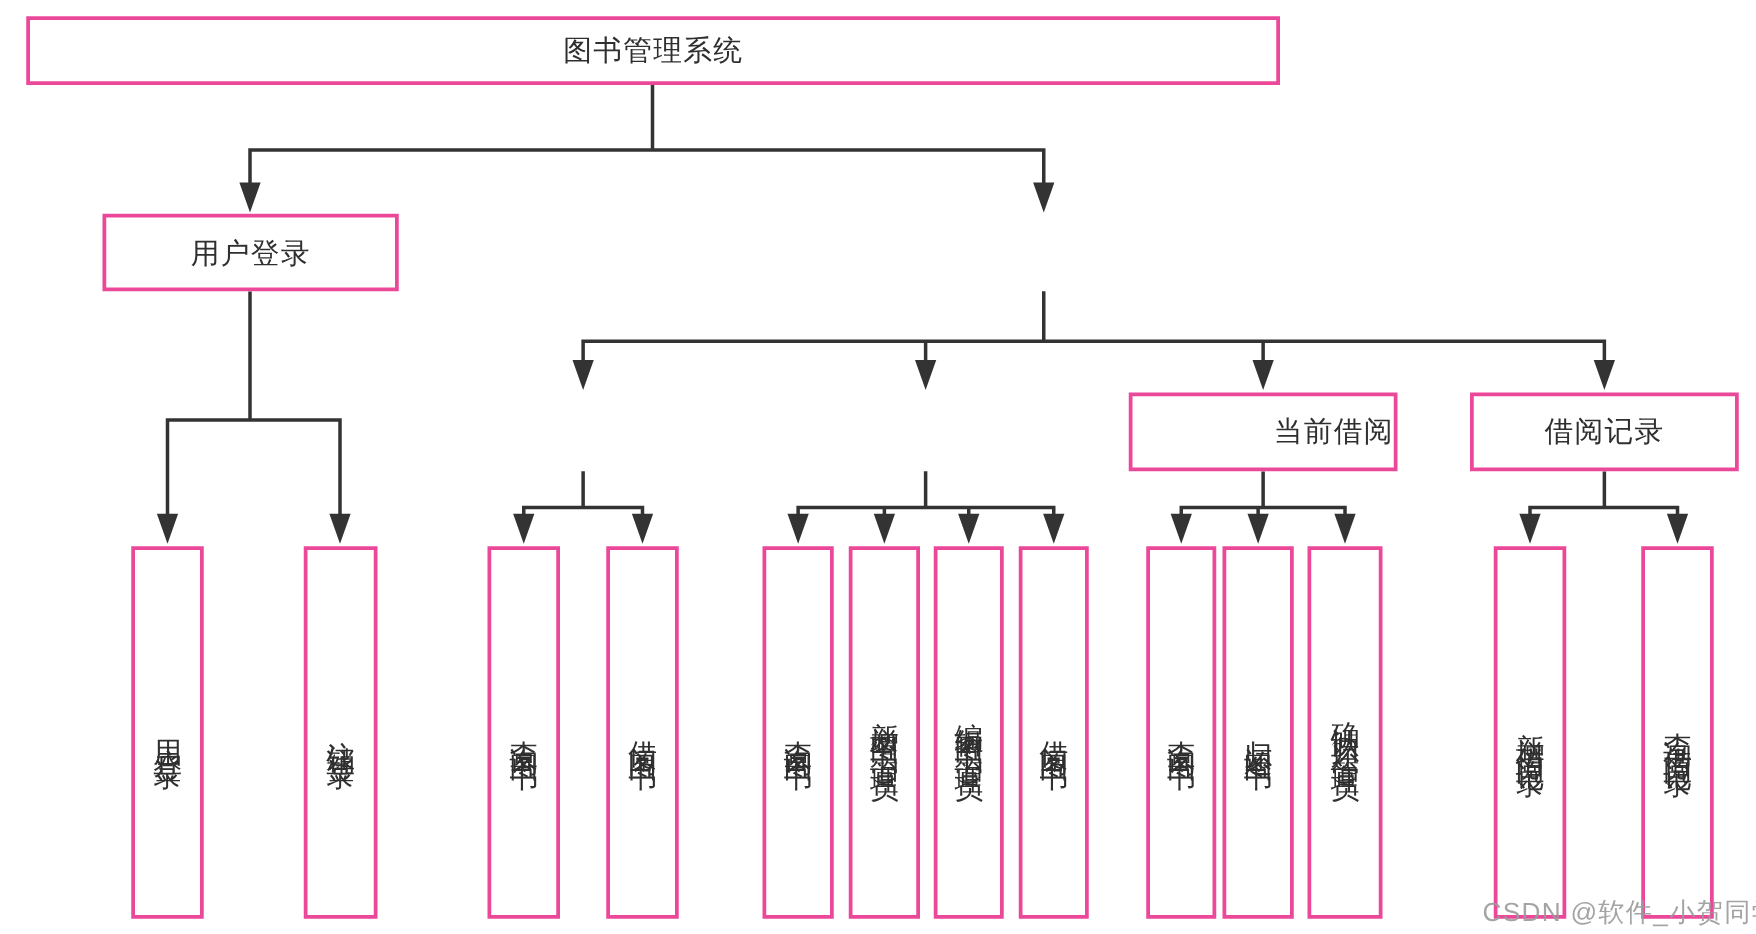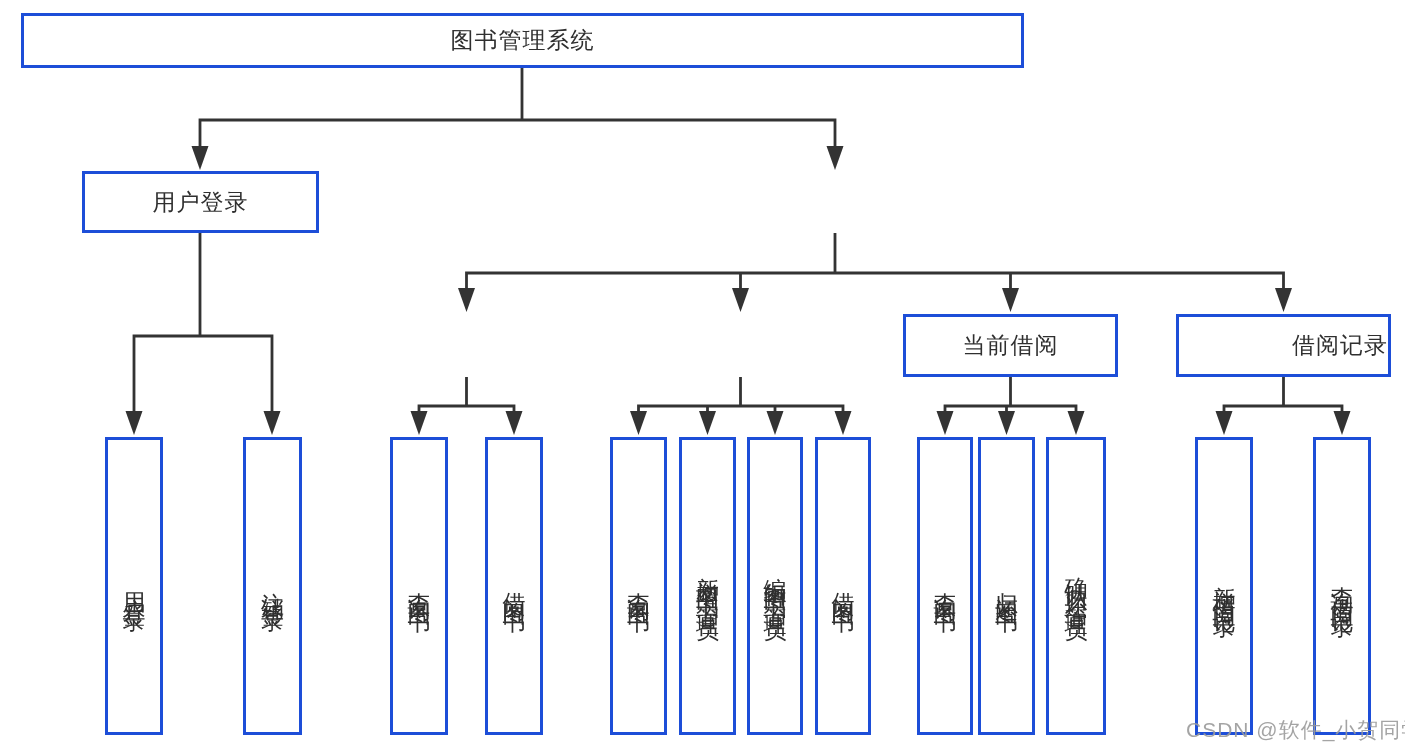--- a/index.html
+++ b/index.html
@@ -18,38 +18,38 @@
   }
   #connectors {
     position: absolute;
     left: 0; top: 0;
     width: 1405px;
     height: 747px;
   }
   .node {
     position: absolute;
     box-sizing: border-box;
-    border: 3px solid #1d4ed8;
+    border: 3px solid #ec4899;
     background: #ffffff;
     display: flex;
     align-items: center;
     justify-content: center;
     font-size: 23px;
     letter-spacing: 1px;
     color: #2f2f2f;
     line-height: 1;
   }
   .node.root    { left: 21px;  top: 13px;  width: 1003px; height: 55px; }
   .node.l2a     { left: 82px;  top: 171px; width: 237px;  height: 62px; }
   .node.l2b     { left: 717px; top: 171px; width: 237px;  height: 62px; }
   .node.l3      { top: 314px;  height: 63px; width: 215px; }
   .node.l3-1    { left: 359px; }
   .node.l3-2    { left: 633px; }
-  .node.l3-3    { left: 903px; }
-  .node.l3-4    { left: 1176px; justify-content: flex-end; }
+  .node.l3-3    { left: 903px; justify-content: flex-end; }
+  .node.l3-4    { left: 1176px; }
   .node.leaf    { top: 437px; height: 298px; }
   .vtext {
     writing-mode: vertical-rl;
     text-orientation: mixed;
     font-size: 23px;
     letter-spacing: 6px;
     white-space: nowrap;
   }
   .leaf-1  { left: 105px;  width: 58px; }
   .leaf-2  { left: 243px;  width: 59px; }

